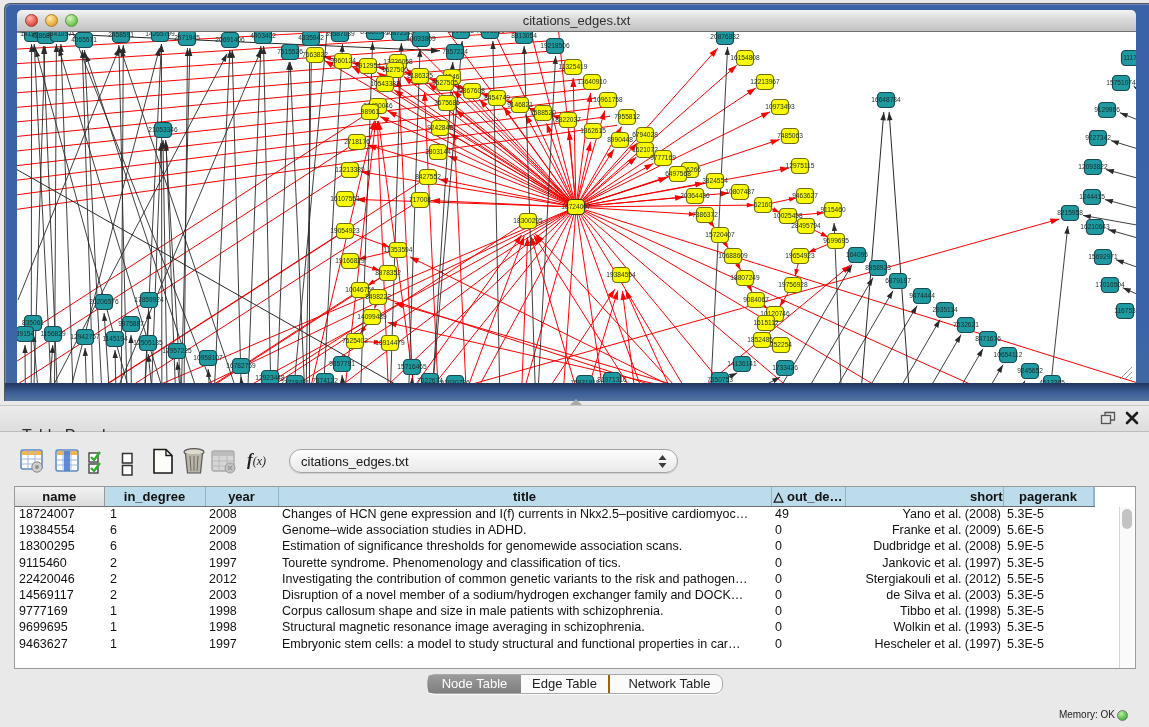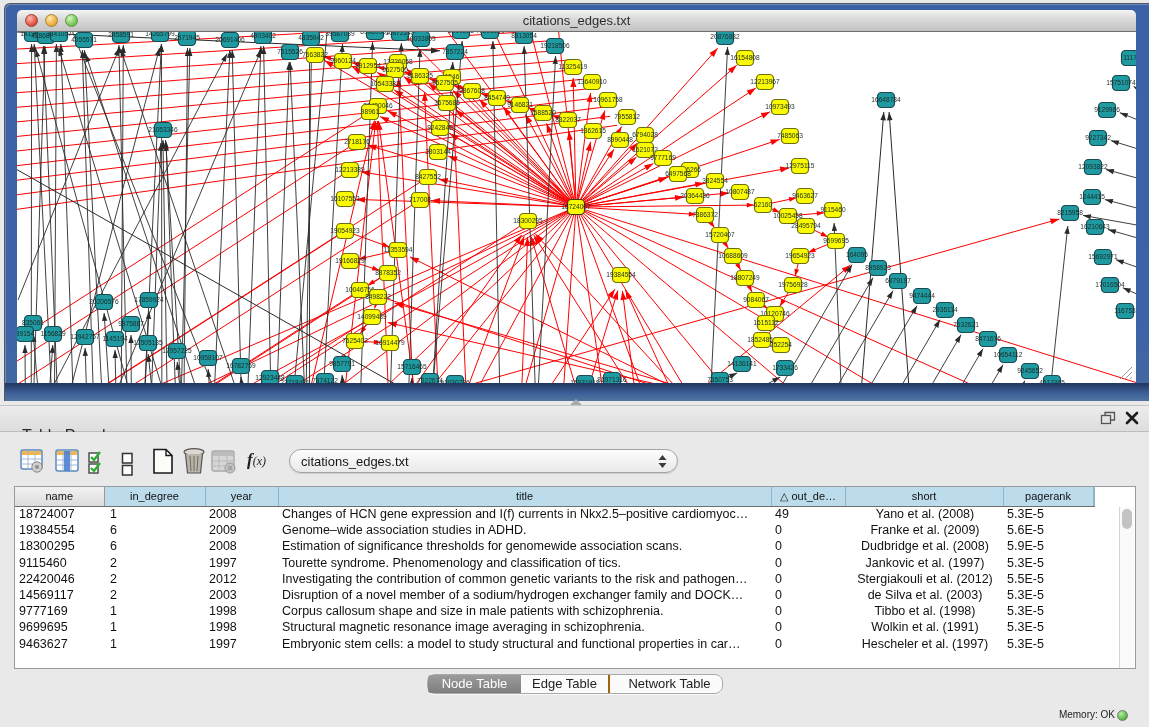--- a/index.html
+++ b/index.html
@@ -21,27 +21,27 @@
 #tp-head{position:absolute;left:0;top:405px;width:1149px;height:27px;
   background:linear-gradient(#ececec,#dddddd);border-top:1px solid #c6c6c6;border-bottom:1px solid #bdbdbd}
 #tp-head .t{position:absolute;left:22px;top:21px;font-size:16px;color:#2b2b2b}
 #tp-body{position:absolute;left:0;top:432px;width:1149px;height:295px;background:#e9e9e9}
 #combo{position:absolute;left:289px;top:449px;width:389px;height:24px;border:1px solid #a3a3a3;
   border-radius:12px;background:linear-gradient(#fdfdfd,#e9e9e9);box-shadow:0 1px 1px rgba(0,0,0,.12)}
 #combo .t{position:absolute;left:11px;top:4px;font-size:13px;color:#161616}
 #tbl{position:absolute;left:14px;top:486px;width:1122px;height:183px;background:#fff;
   border:1px solid #9a9a9a;overflow:hidden}
 table{border-collapse:collapse;table-layout:fixed;width:1078px;font-size:12.5px;color:#111}
-th{height:19px;font-weight:normal;font-size:11px;background:#bcdcec;
+th{height:19px;font-weight:bold;font-size:13px;background:#bcdcec;
   border-right:1px solid #8fb6c8;border-bottom:1px solid #6f6f6f;overflow:hidden;white-space:nowrap;padding:0}
 th.c0{background:linear-gradient(#f2f2f2,#dcdcdc);border-right:1px solid #9a9a9a}
 td{height:16.2px;padding:0 2px 0 4px;overflow:hidden;white-space:nowrap}
 td.c1{padding-left:6px}
 .c0{width:89px}.c1{width:101px}.c2{width:73px}.c3{width:493px}.c4{width:74px}
-.c5{width:158px;text-align:center}.c6{width:90px}.c7{width:0px}
+.c5{width:158px;text-align:right}.c6{width:90px}.c7{width:0px}
 #vsb{position:absolute;right:1px;top:20px;width:15px;height:162px;background:#fafafa;border-left:1px solid #d5d5d5}
 #vsb .th{position:absolute;left:2px;top:2px;width:10px;height:20px;border-radius:5px;background:#c3c3c3}
 
 #tabs{position:absolute;left:427px;top:674px;width:296px;height:20px;border:1px solid #a9a9a9;
   border-radius:8px;background:#fbfbfb;font-size:13px;box-shadow:0 1px 0 rgba(255,255,255,.7)}
 #tabs div{position:absolute;top:0;height:18px;line-height:18px;text-align:center;color:#222}
 #tabs .sel{background:linear-gradient(#9b9b9b,#7e7e7e);color:#fff;border-radius:3px 0 0 3px}
 
 #status .t{position:absolute;right:34px;top:709px;font-size:10px;color:#222}
 #statdot{position:absolute;right:21px;top:710px;width:11px;height:11px;border-radius:50%;
@@ -937,21 +937,21 @@
           <td class="c5">Tibbo et al. (1998)</td>
           <td class="c6">5.3E-5</td>
           <td class="c7"></td>
         </tr>
         <tr>
           <td class="c0">9699695</td>
           <td class="c1">1</td>
           <td class="c2">1998</td>
           <td class="c3">Structural magnetic resonance image averaging in schizophrenia.</td>
           <td class="c4">0</td>
-          <td class="c5">Wolkin et al. (1991)</td>
+          <td class="c5">Wolkin et al. (1993)</td>
           <td class="c6">5.3E-5</td>
           <td class="c7"></td>
         </tr>
         <tr>
           <td class="c0">9463627</td>
           <td class="c1">1</td>
           <td class="c2">1997</td>
           <td class="c3">Embryonic stem cells: a model to study structural and functional properties in car…</td>
           <td class="c4">0</td>
           <td class="c5">Hescheler et al. (1997)</td>

